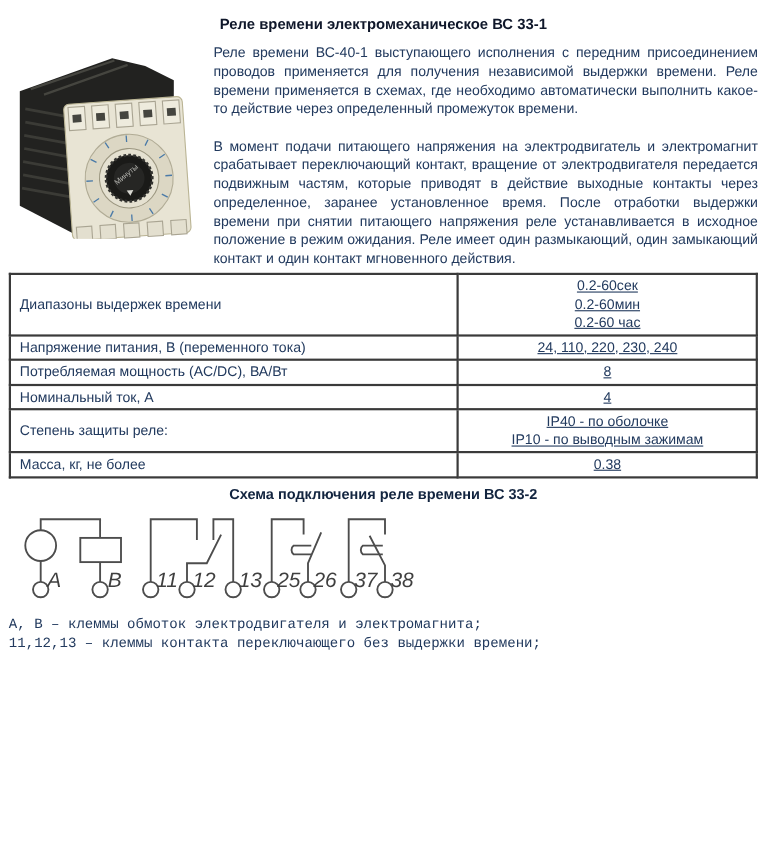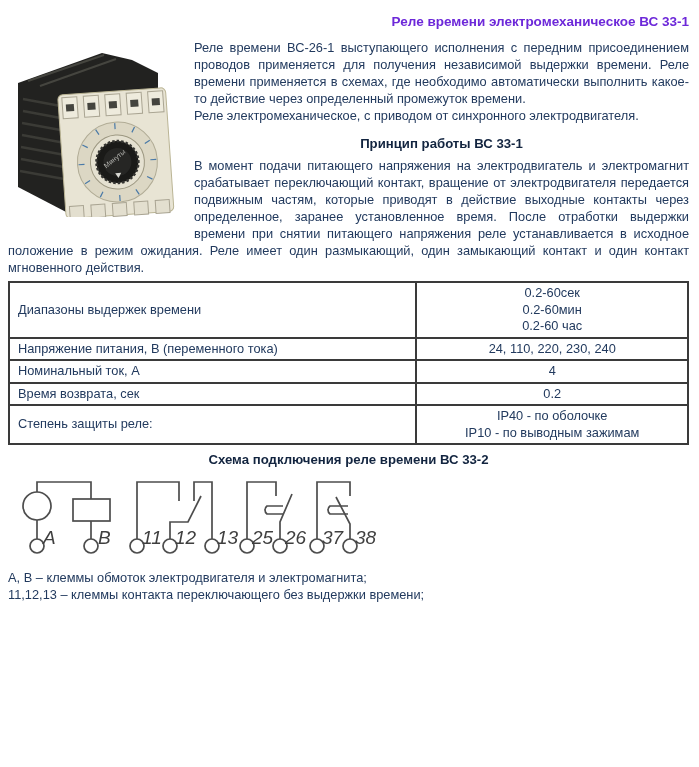--- a/index.html
+++ b/index.html
@@ -4,22 +4,22 @@
 <style>
   html,body { margin:0; padding:0; background:#fff; }
   body {
     width:699px;
     font-family:"Liberation Sans","DejaVu Sans",sans-serif;
     color:#223a5e;
   }
   .page { padding:8px 10px 6px 8px; }
 
   .title {
-    text-align:right; font-weight:bold; font-size:13.5px;
-    color:#6d28d9; margin:6px 0 10px 0;
+    text-align:center; font-weight:bold; font-size:13.5px;
+    color:#0f172a; margin:6px 0 10px 0;
   }
   .heading {
     text-align:center; font-weight:bold; font-size:13.2px;
     color:#12243f;
   }
   .h-principle { margin:12px 0 6px 0; }
   .h-specs    { margin:9px 0 4px 0; }
   .h-wiring   { margin:7px 0 2px 0; clear:both; }
 
   .bodytext { font-size:12.8px; line-height:17px; text-align:justify; }
@@ -28,27 +28,27 @@
     margin:2px 14px 10px 0;
   }
 
   table.specs {
     width:100%; border-collapse:collapse;
     font-size:12.8px; line-height:16.5px; margin-top:5px;
     color:#223a5e;
   }
   table.specs td { border:2px solid #3a3a3a; padding:2px 8px; }
   td.param { width:60%; text-align:left; }
-  td.value { text-align:center; white-space:pre-line; }
+  td.value { text-align:center; white-space:pre-line;text-decoration:underline; }
 
   .diagram { display:block; margin:3px 0 0 2px; }
   .diagram text { font-family:"Liberation Sans",sans-serif; }
 
   .legend { font-size:12.8px; line-height:17px; margin-top:6px; text-align:left; }
-  .legend div { margin:0; }
+  .legend div { margin:0;font-family:Liberation Mono, monospace; }
 </style>
 </head>
 <body>
 
 <div class="page">
 
   <div class="title">Реле времени электромеханическое ВС 33-1</div>
 
   <div class="photo-wrap">
     <svg width="172" height="176" viewBox="0 0 172 176">
@@ -82,53 +82,56 @@
           <rect x="79.5" y="162" width="14" height="13" fill="#e3dfcf" stroke="#a9a492"></rect>
           <rect x="101" y="162" width="14" height="13" fill="#e3dfcf" stroke="#a9a492"></rect>
           <rect x="122.5" y="162" width="14" height="13" fill="#e3dfcf" stroke="#a9a492"></rect>
           <rect x="144" y="162" width="14" height="13" fill="#e3dfcf" stroke="#a9a492"></rect>
         </g>
       </g>
     </svg>
   </div>
 
   <div class="bodytext">
-    <span>Реле времени ВС-26-1 выступающего исполнения с передним присоединением проводов применяется для получения независимой выдержки времени. Реле времени применяется в схемах, где необходимо автоматически выполнить какое-то действие через определенный промежуток времени.</span><br>
-    <span>Реле электромеханическое, с приводом от синхронного электродвигателя.</span><br>
+    <span>Реле времени ВС-40-1 выступающего исполнения с передним присоединением проводов применяется для получения независимой выдержки времени. Реле времени применяется в схемах, где необходимо автоматически выполнить какое-то действие через определенный промежуток времени.</span><br>
+    <br>
   </div>
 
-  <div class="heading h-principle">Принцип работы ВС 33-1</div>
 
   <div class="bodytext">В момент подачи питающего напряжения на электродвигатель и электромагнит срабатывает переключающий контакт, вращение от электродвигателя передается подвижным частям, которые приводят в действие выходные контакты через определенное, заранее установленное время. После отработки выдержки времени при снятии питающего напряжения реле устанавливается в исходное положение в режим ожидания. Реле имеет один размыкающий, один замыкающий контакт и один контакт мгновенного действия.</div>
 
 
   <table class="specs">
     <tbody>
       <tr>
         <td class="param">Диапазоны выдержек времени</td>
         <td class="value">0.2-60сек
 0.2-60мин
 0.2-60 час</td>
       </tr>
       <tr>
         <td class="param">Напряжение питания, В (переменного тока)</td>
         <td class="value">24, 110, 220, 230, 240</td>
       </tr>
       <tr>
+        <td class="param">Потребляемая мощность (AC/DC), ВА/Вт</td>
+        <td class="value">8</td>
+      </tr>
+      <tr>
         <td class="param">Номинальный ток, А</td>
         <td class="value">4</td>
-      </tr>
-      <tr>
-        <td class="param">Время возврата, сек</td>
-        <td class="value">0.2</td>
       </tr>
       <tr>
         <td class="param">Степень защиты реле:</td>
         <td class="value">IP40 - по оболочке
 IP10 - по выводным зажимам</td>
+      </tr>
+      <tr>
+        <td class="param">Масса, кг, не более</td>
+        <td class="value">0.38</td>
       </tr>
     </tbody>
   </table>
 
   <div class="heading h-wiring">Схема подключения реле времени ВС 33-2</div>
 
   <svg class="diagram" width="385" height="93" viewBox="0 0 385 93">
     <g stroke="#4d4d4d" stroke-width="1.7" fill="none">
 
       <path d="M27,22 V12 H81 V29"></path>

